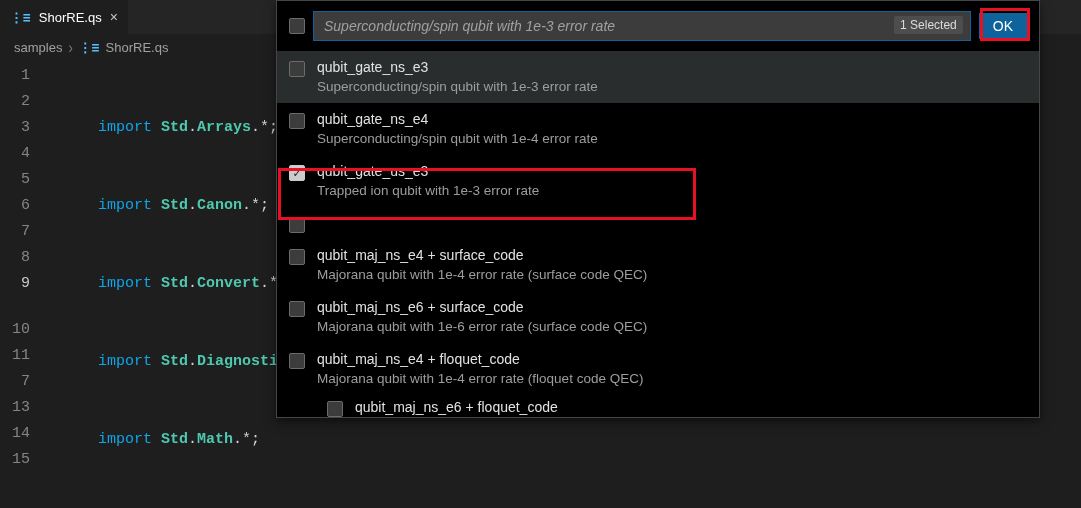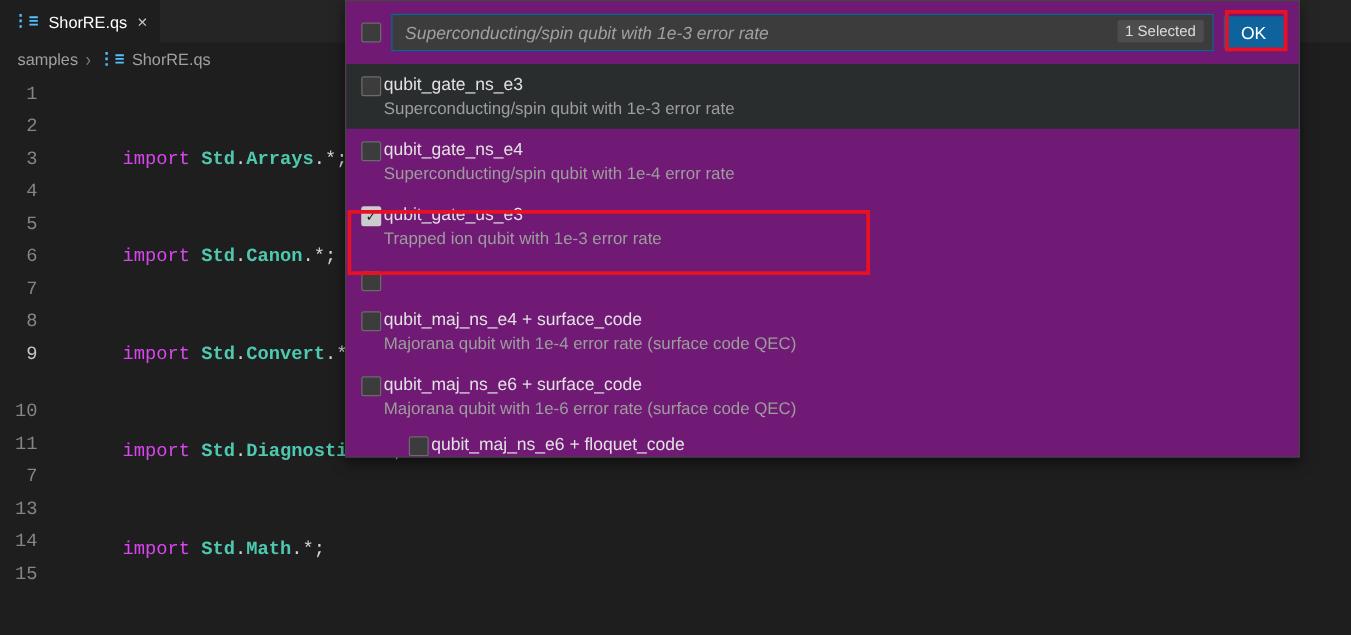--- a/index.html
+++ b/index.html
@@ -13,34 +13,34 @@
   .crumbs { height:24px; display:flex; align-items:center; padding:0 14px; gap:6px; font-size:13px; color:#a0a0a0;}
   .crumbs .sep { color:#7a7a7a; transform:scaleY(1.2);}
   .crumbs .icon { color:#4fc1ff; font-family:Consolas,monospace; font-weight:bold; }
   
   .editor { position:relative; font-family:Consolas,"Courier New",monospace; font-size:15px; line-height:26px; padding-top:4px;}
   .gutter { position:absolute; left:0; top:4px; width:48px; text-align:right; color:#858585; }
   .gutter div { height:26px; padding-right:18px;}
   .gutter .cur { color:#c6c6c6; }
   .code { margin-left:60px; white-space:pre; color:#d4d4d4;}
   .code .line { height:26px; }
-  .c-key { color:#d946ef; }
+  .c-key { color:#0ea5e9; }
   .c-ns  { color:#4ec9b0;font-weight:bold; }
   .indent1{ padding-left:38px;}
   
-  .quickpick { position:absolute; left:276px; top:0; width:764px; background:#701a75; border:1px solid #454545; box-shadow:0 4px 10px rgba(0,0,0,.5); font-size:14px;}
+  .quickpick { position:absolute; left:276px; top:0; width:764px; background:#000000; border:1px solid #454545; box-shadow:0 4px 10px rgba(0,0,0,.5); font-size:14px;}
   .qp-head { display:flex; align-items:center; padding:10px 12px 10px 6px; gap:8px;}
   .qp-head .master-cb { width:16px; height:16px; border:1px solid #6b6b6b; border-radius:2px; background:#3c3c3c; margin-left:6px; flex:none;}
   .qp-input-wrap { flex:1; position:relative; display:flex; align-items:center;}
   .qp-input { width:100%; height:30px; background:#3c3c3c; border:1px solid #0e639c; outline:none; color:#cccccc; padding:0 92px 0 10px; font-family:inherit; font-size:14px;}
   .qp-input::placeholder{ color:#a0a0a0; font-style:italic;}
   .qp-count { position:absolute; right:8px; top:5px; background:#4d4d4d; color:#dcdcdc; font-size:12px; padding:2px 6px; border-radius:2px;}
   .qp-ok { height:26px; padding:0 14px; background:#0e639c; color:#ffffff; border:none; font-family:inherit; font-size:14px;}
   .qp-list { max-height:420px; overflow:hidden;}
-  .qp-item { display:flex; align-items:flex-start; padding:6px 8px 6px 6px; }
+  .qp-item { display:flex; align-items:flex-start; padding:6px 8px 6px 6px; gap:10px;}
   .qp-item.hover { background:#2a2d2e;}
   .qp-cb { width:16px; height:16px; border:1px solid #6b6b6b; border-radius:2px; background:#3c3c3c; margin:4px 2px 0 6px; flex:none; display:flex; align-items:center; justify-content:center;}
   .qp-cb.checked::after{ content:"✓"; font-size:11px; color:#1e1e1e;}
   .qp-cb.checked{ background:#cccccc; border-color:#cccccc;}
   .qp-text .label { color:#e2e2e2; font-size:14px; line-height:20px;}
   .qp-text .desc  { color:#9d9d9d; font-size:13.5px; line-height:20px;}
   .qp-item.cut .label,.qp-item.cut .desc{ overflow:hidden;}
   .qp-item.cut { height:22px; padding-top:2px; padding-bottom:0;padding-left:44px;}
   
   .hl-red { position:absolute; border:3px solid #e81123; pointer-events:none; }
@@ -145,20 +145,27 @@
           <div class="desc">Majorana qubit with 1e-4 error rate (surface code QEC)</div>
         </div>
       </div>
       <div class="qp-item">
         <div class="qp-cb"></div>
         <div class="qp-text">
           <div class="label">qubit_maj_ns_e6 + surface_code</div>
           <div class="desc">Majorana qubit with 1e-6 error rate (surface code QEC)</div>
         </div>
       </div>
+      <div class="qp-item">
+        <div class="qp-cb"></div>
+        <div class="qp-text">
+          <div class="label">qubit_maj_ns_e4 + floquet_code</div>
+          <div class="desc">Majorana qubit with 1e-4 error rate (floquet code QEC)</div>
+        </div>
+      </div>
       <div class="qp-item cut">
         <div class="qp-cb"></div>
         <div class="qp-text">
           <div class="label">qubit_maj_ns_e6 + floquet_code</div>
         </div>
       </div>
     </div>
 </div>
 
 <div class="hl-red hl-ok"></div>

